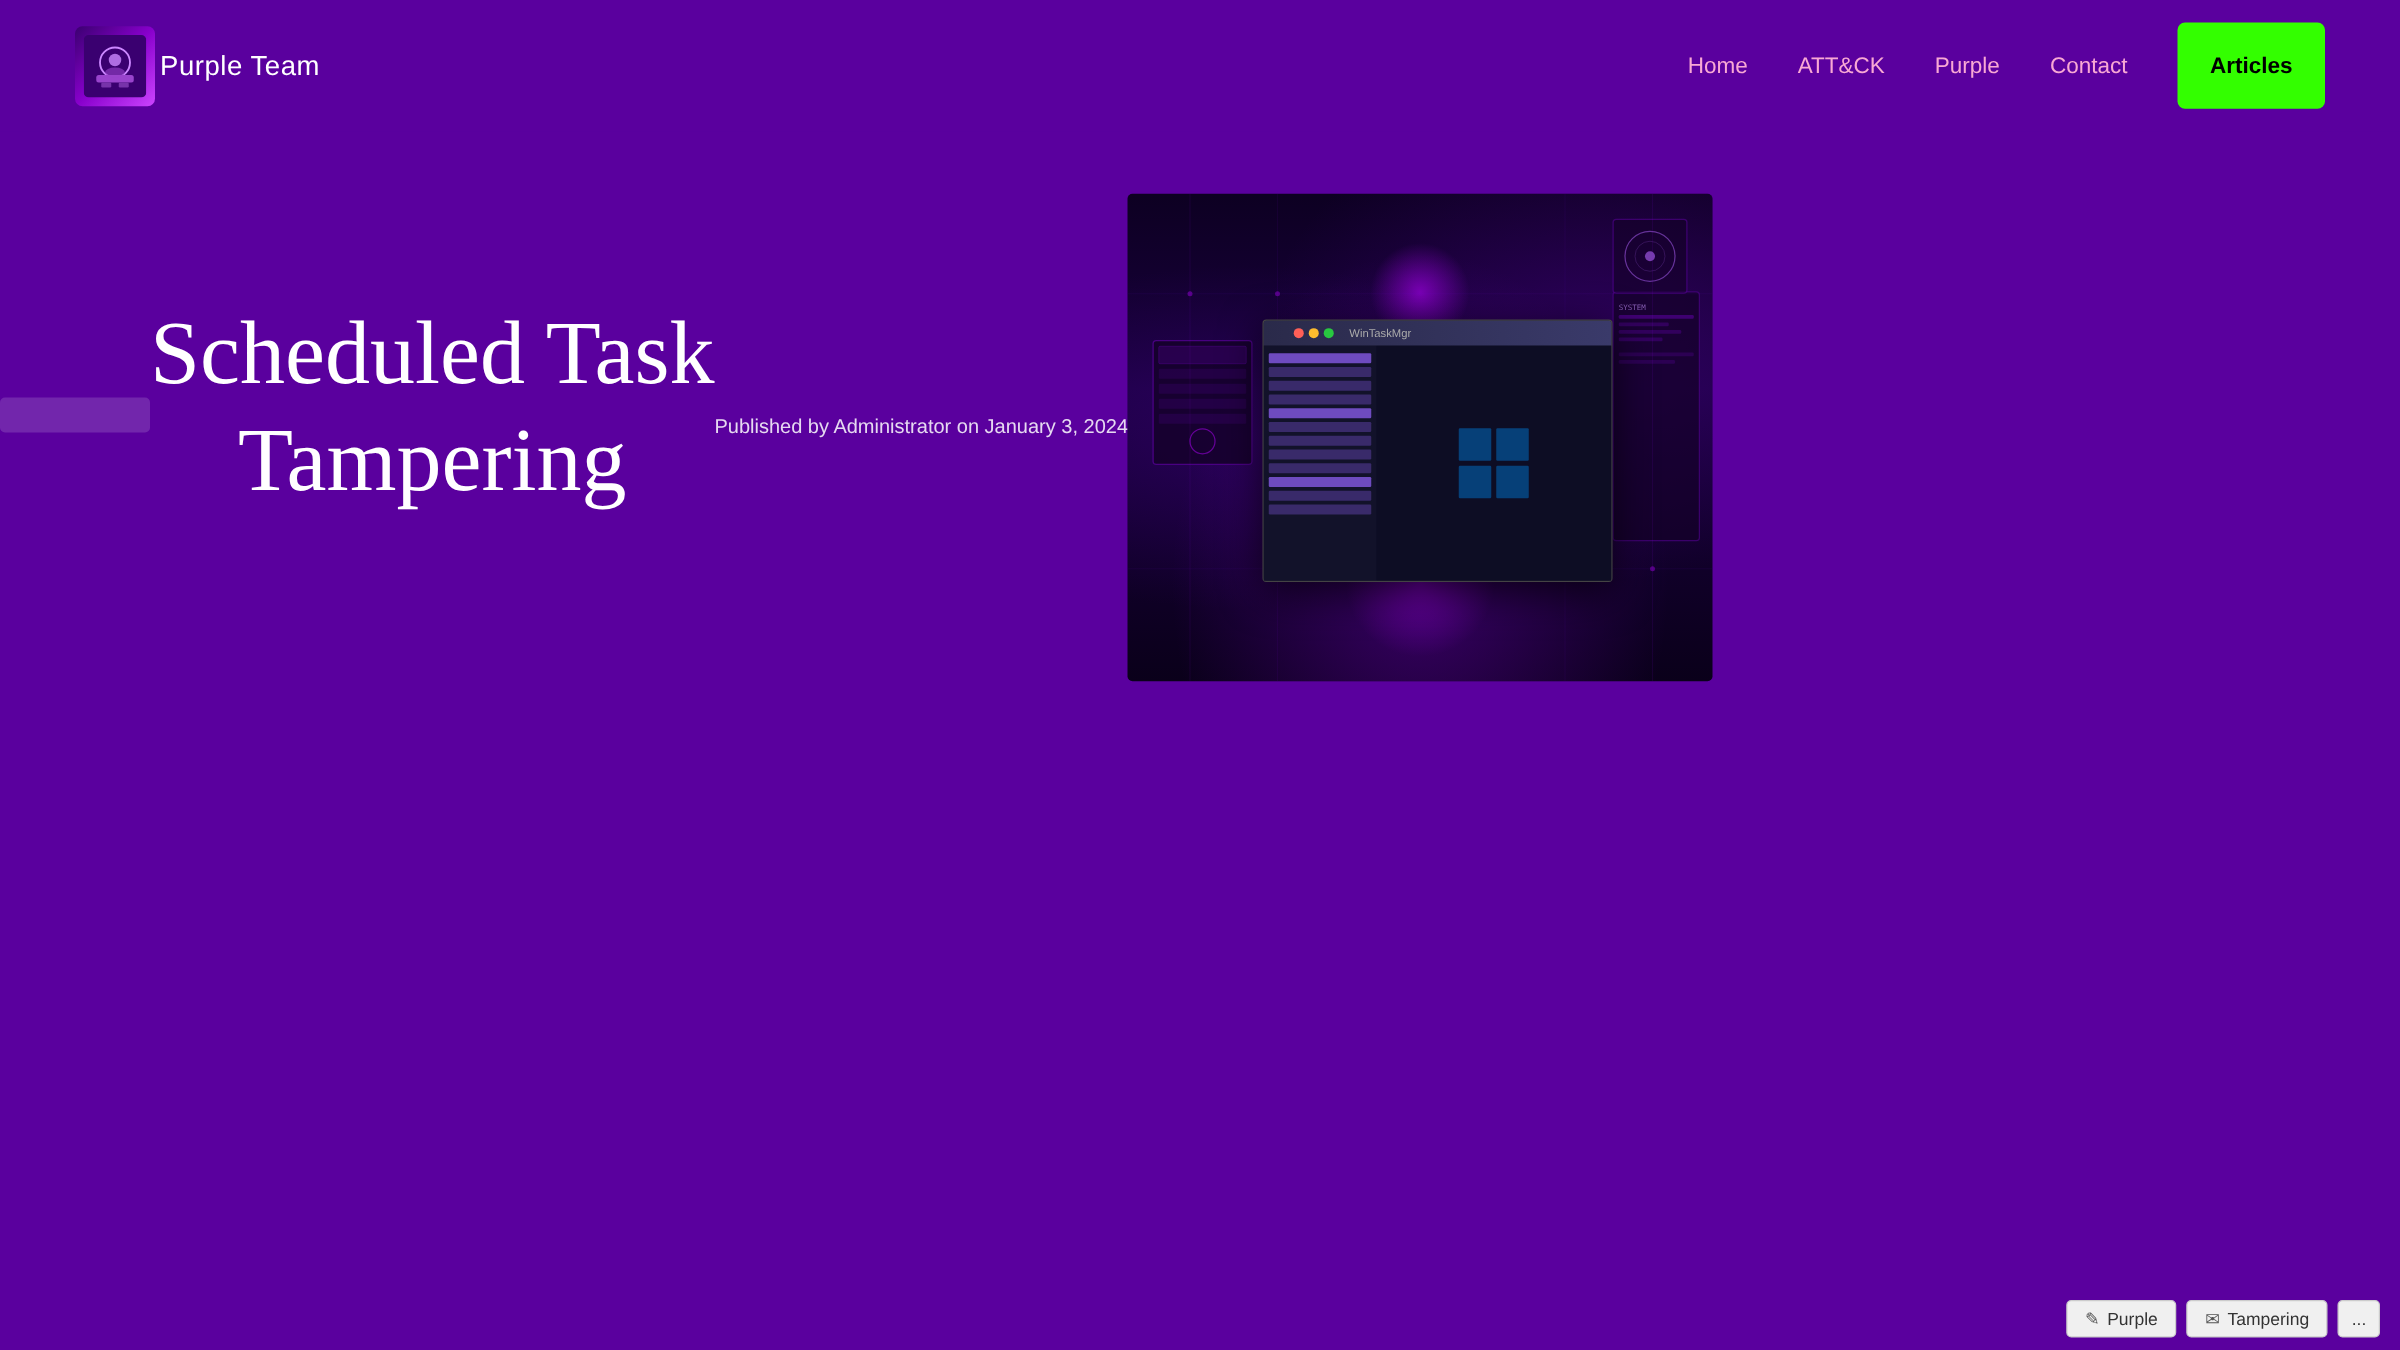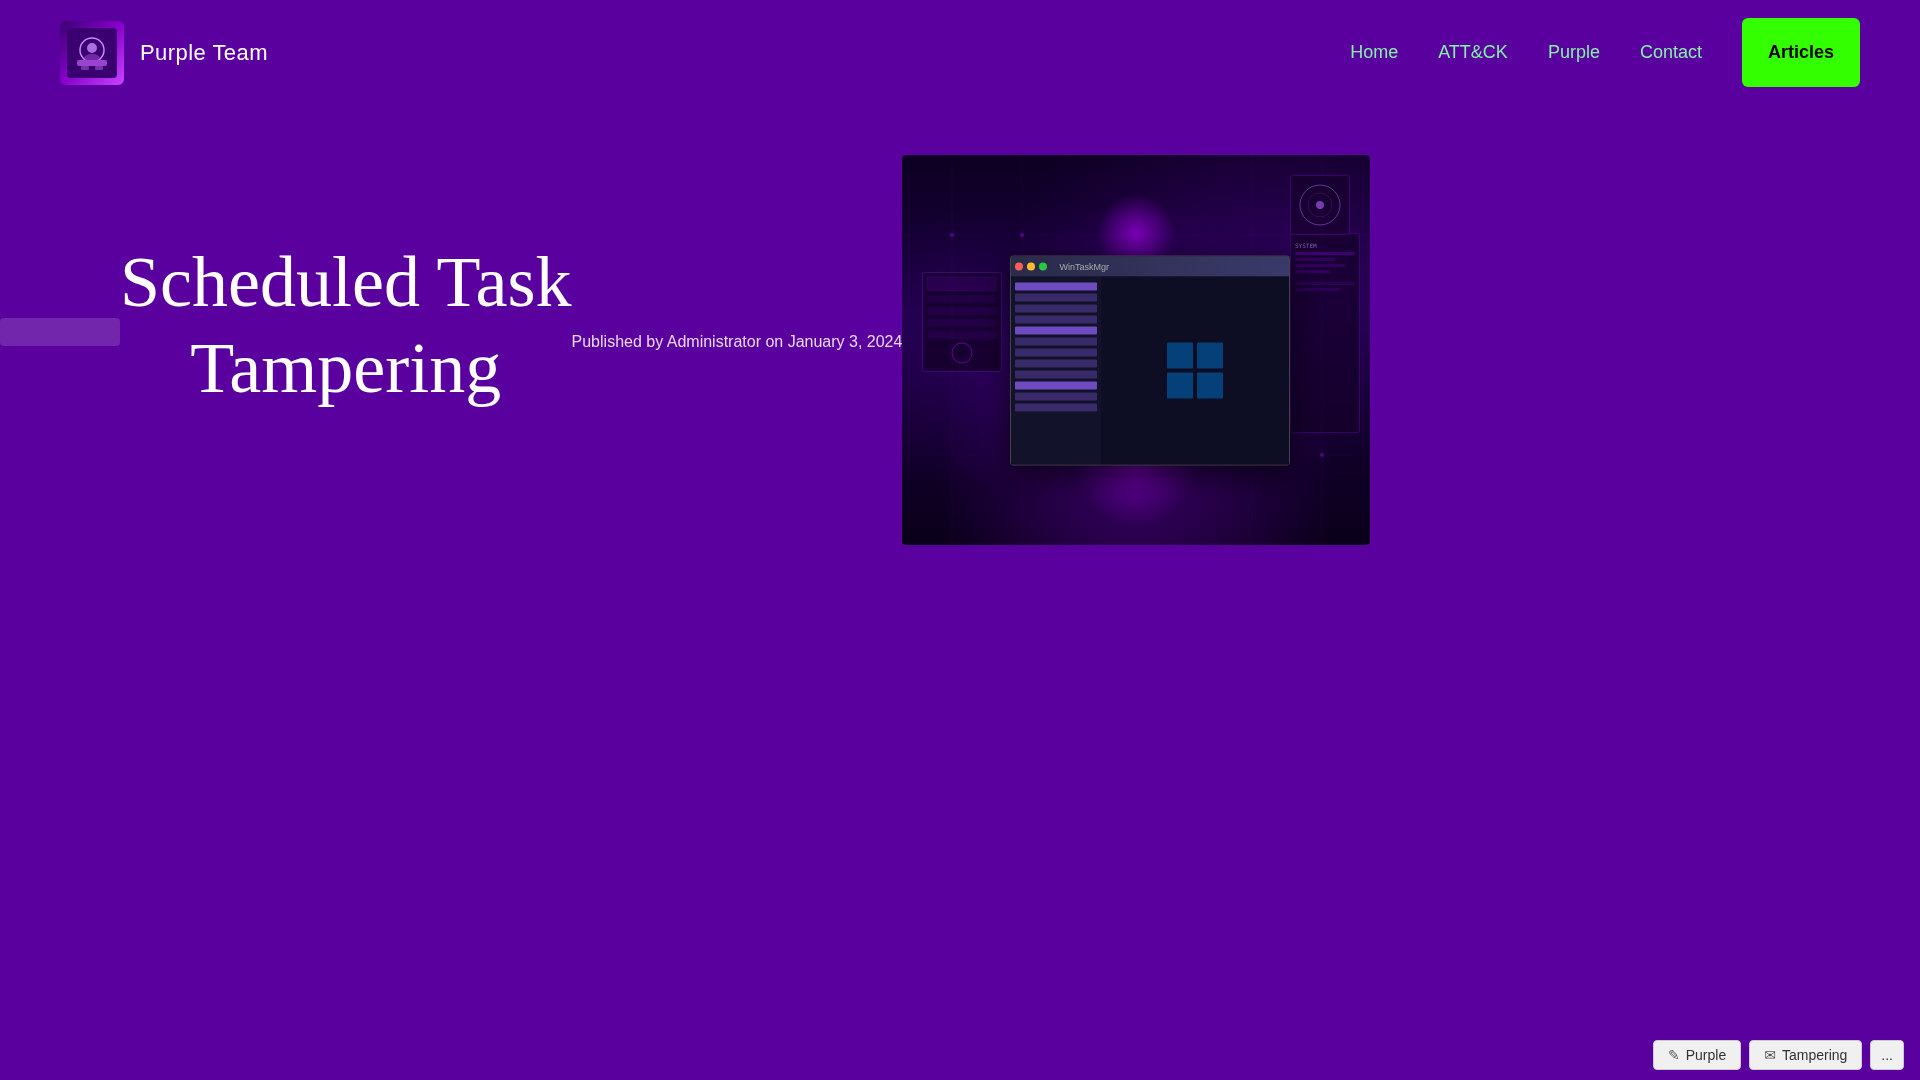--- a/index.html
+++ b/index.html
@@ -22,21 +22,21 @@
       display: flex;
       align-items: center;
       justify-content: space-between;
       padding: 18px 60px;
       background-color: #5a009e;
     }
 
     .logo-area {
       display: flex;
       align-items: center;
-      gap: 16px;
+      gap: 4px;
     }
 
     .logo-img {
       width: 64px;
       height: 64px;
       border-radius: 6px;
       background: linear-gradient(135deg, #3a0070 0%, #8800cc 50%, #cc44ff 100%);
       display: flex;
       align-items: center;
       justify-content: center;
@@ -59,21 +59,21 @@
 
     nav {
       display: flex;
       align-items: center;
       gap: 40px;
     }
 
     .nav-link {
       font-family: Arial, sans-serif;
       font-size: 18px;
-      color: #86efac;
+      color: #f9a8d4;
       text-decoration: none;
       cursor: pointer;
     }
 
     .articles-btn {
       font-family: Arial, sans-serif;
       font-size: 18px;
       font-weight: 600;
       color: #000000;
       background-color: #33ff00;
@@ -166,21 +166,21 @@
       border: 1px solid #444;
       border-radius: 3px;
       box-shadow: 0 8px 32px rgba(0,0,0,0.7);
     }
 
     .window-titlebar {
       height: 20px;
       background: linear-gradient(90deg, #2a2a4a, #3a3a6a);
       display: flex;
       align-items: center;
-      padding: 0 4px;
+      padding: 0 24px;
       gap: 4px;
       border-radius: 2px 2px 0 0;
     }
 
     .window-btn {
       width: 8px;
       height: 8px;
       border-radius: 50%;
       background: #888;
     }

